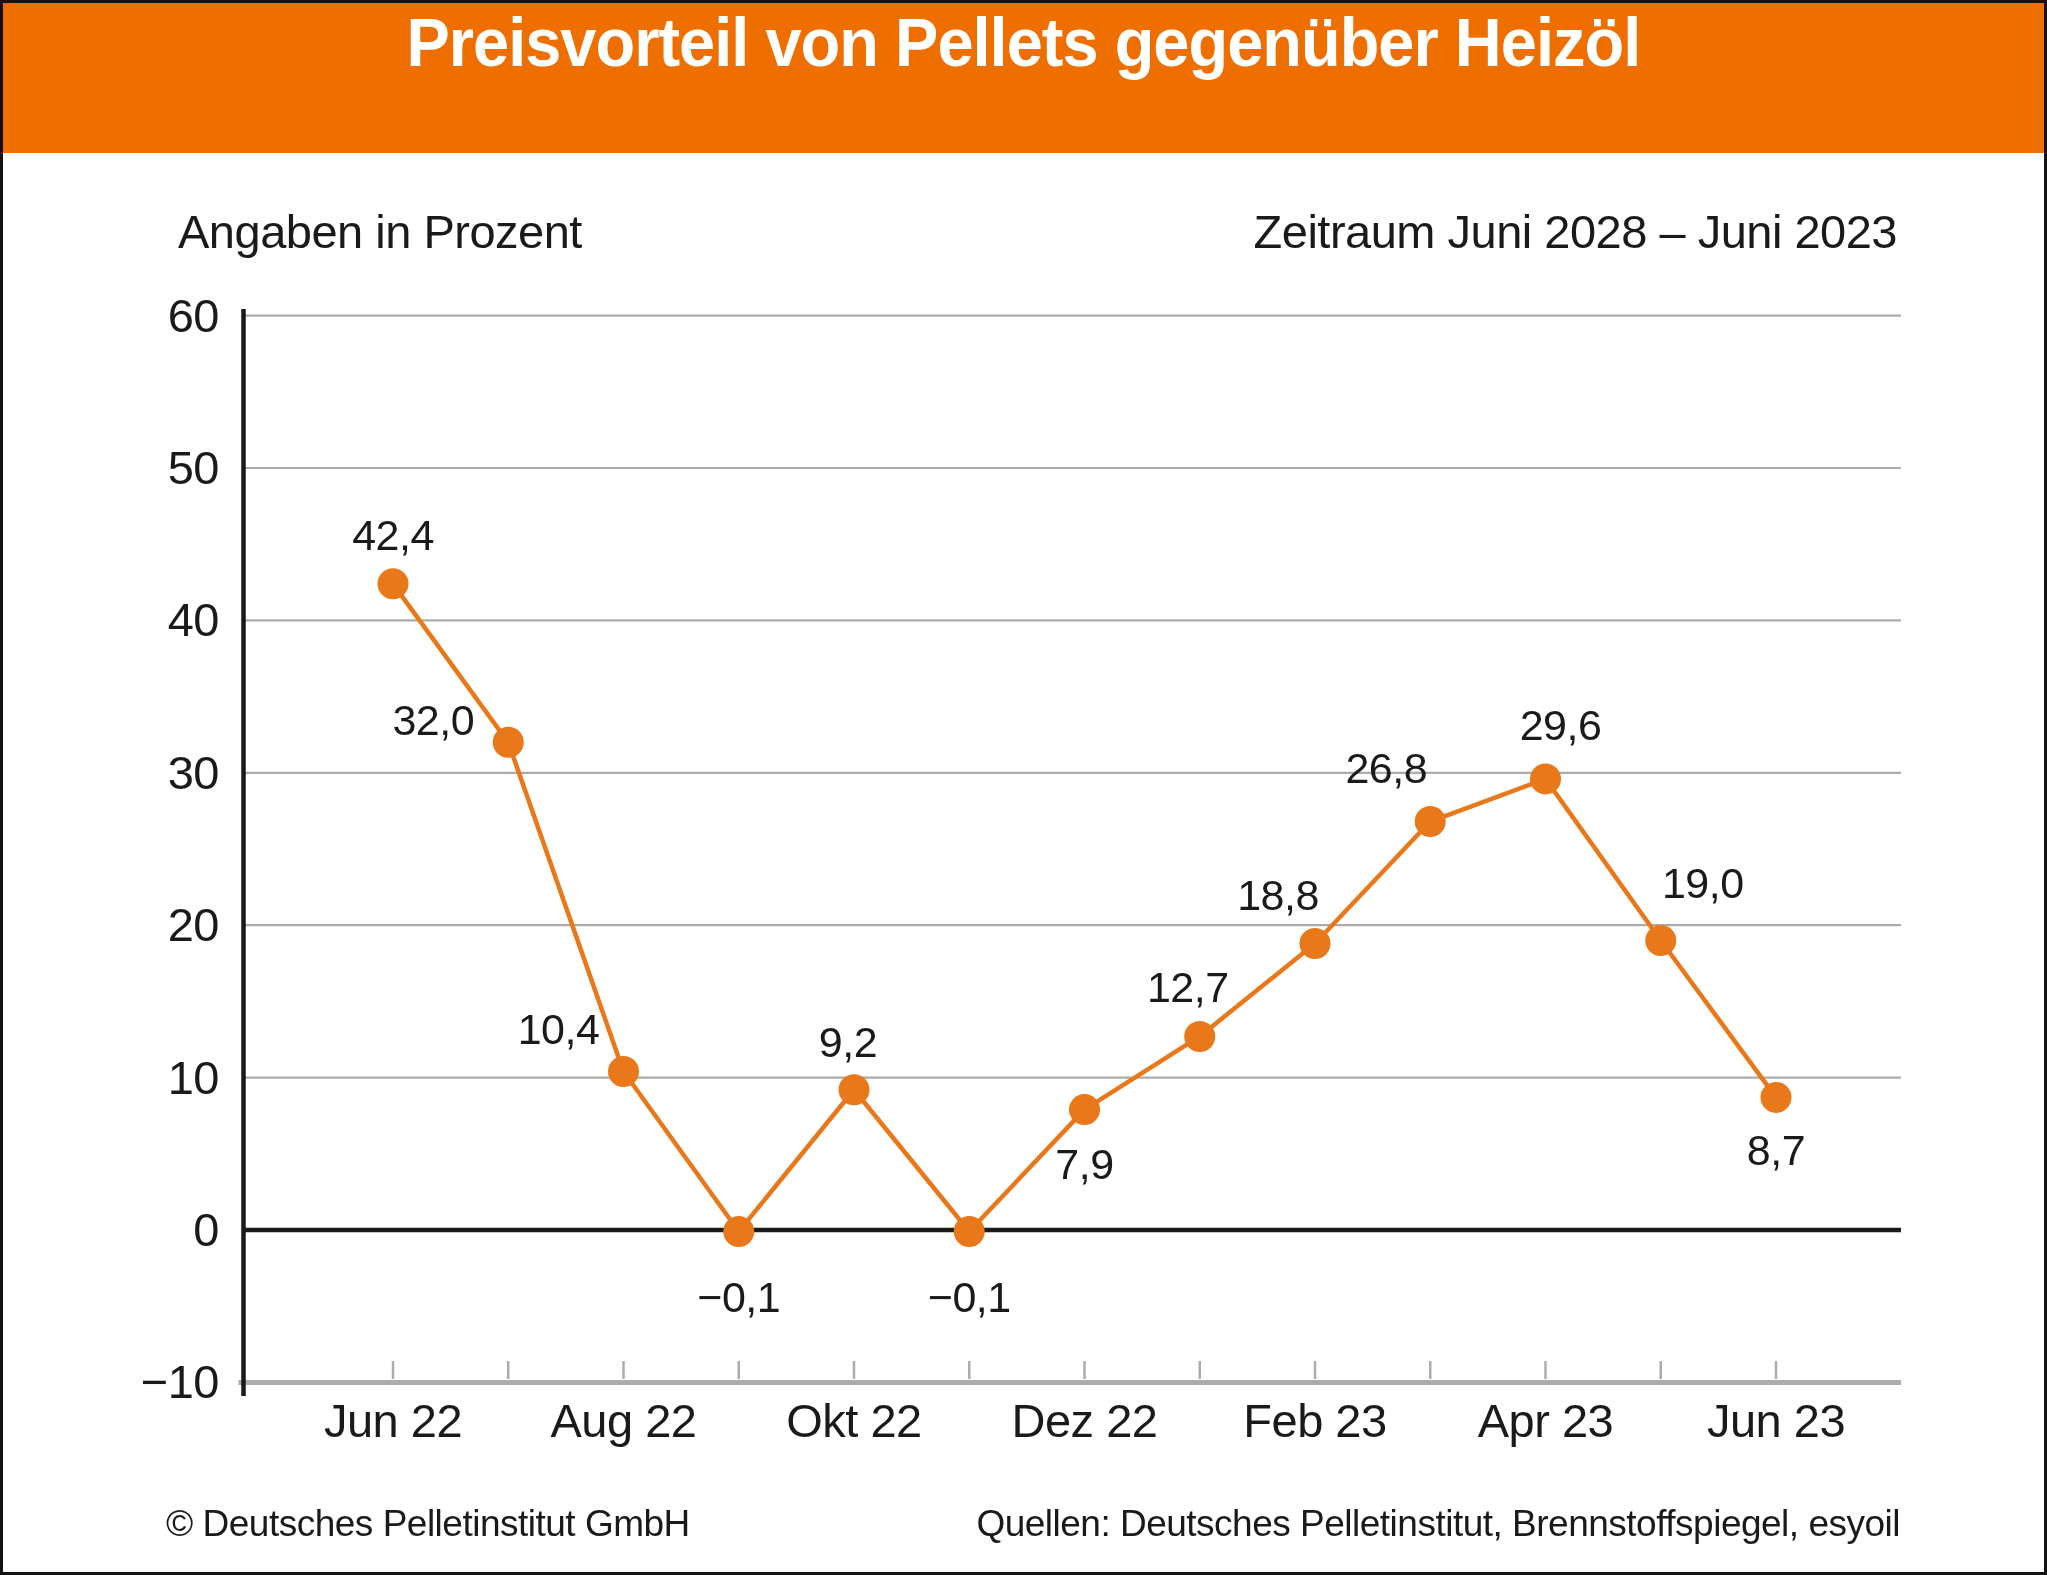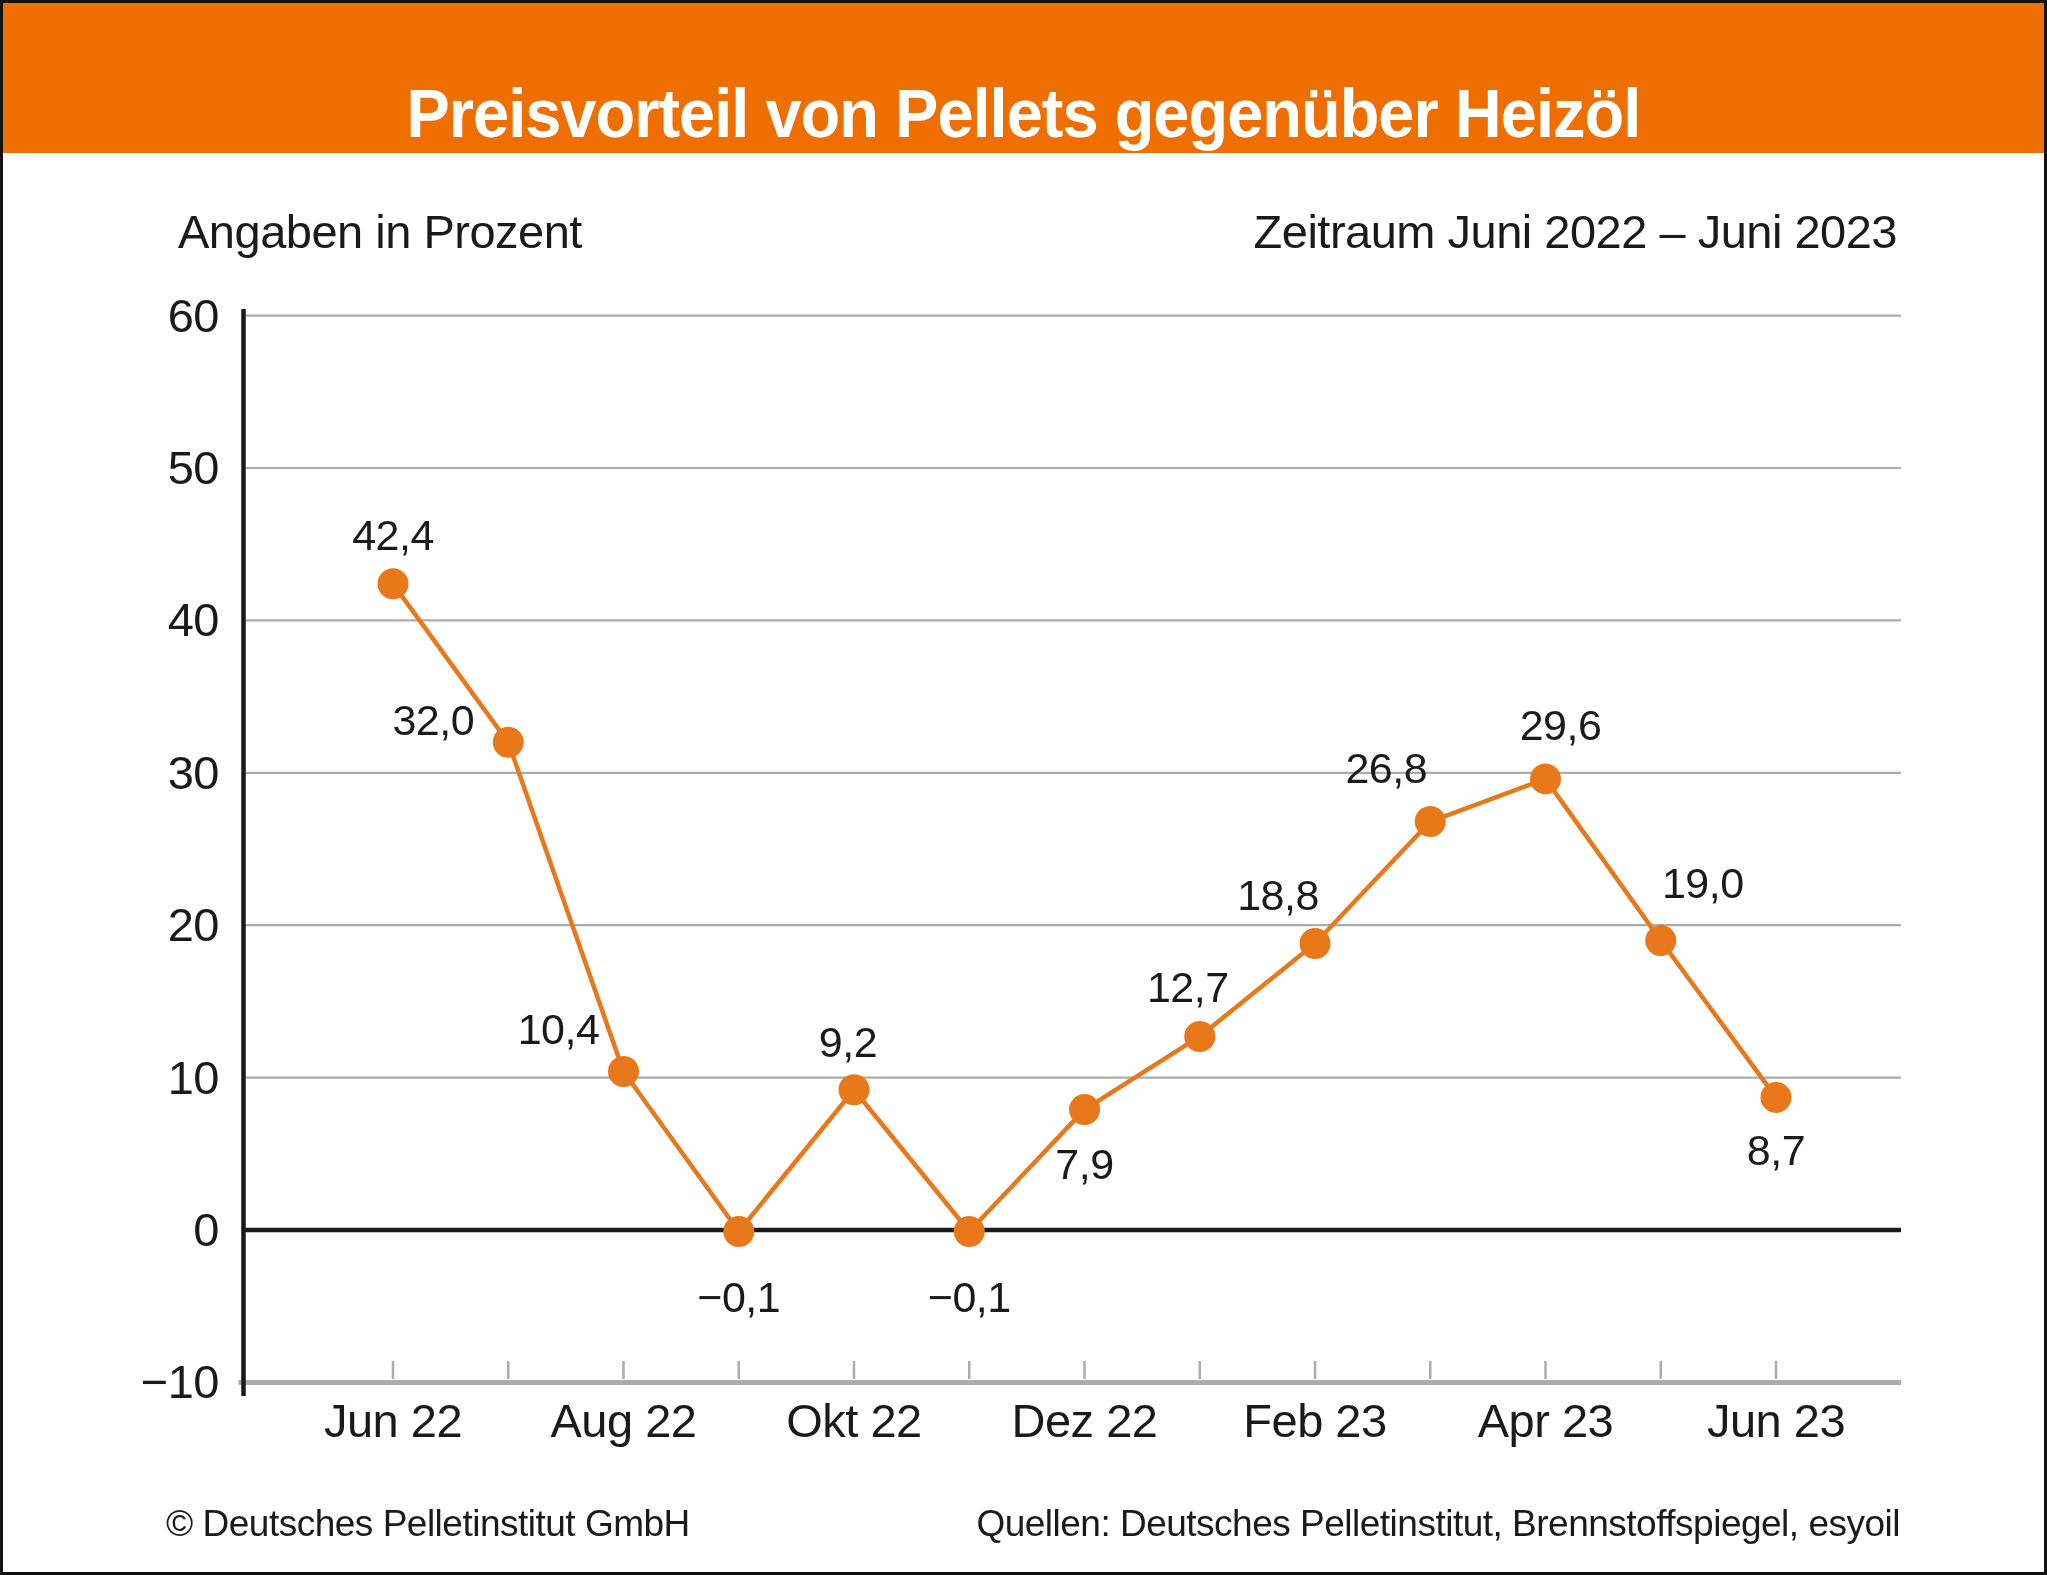--- a/index.html
+++ b/index.html
@@ -8,21 +8,21 @@
     width:2047px;height:1575px;
     box-sizing:border-box;
     border:3px solid #121212;
     background:#ffffff;
     font-family:"Liberation Sans","DejaVu Sans",sans-serif;
     color:#1a1a1a;
     overflow:hidden;
   }
   #banner{
     position:absolute;left:0;top:0;width:100%;height:150px;
-    display:flex;align-items:flex-end;justify-content:center;
+    display:flex;align-items:flex-start;justify-content:center;
   }
   #banner .title{
     color:#ffffff;font-weight:700;font-size:69px;letter-spacing:-1px;
     display:inline-block;transform:scaleX(0.94);white-space:nowrap;
   }
   .subtitle{
     position:absolute;top:201px;font-size:47px;letter-spacing:-0.5px;white-space:nowrap;
   }
   #subtitle-left{left:175px;}
   #subtitle-right{right:147px;}
@@ -36,21 +36,21 @@
 </head>
 <body>
 
 <div id="stage">
 
   <div id="banner" style="background: rgb(238, 111, 0);">
     <span class="title" style="color: rgb(255, 255, 255);">Preisvorteil von Pellets gegenüber Heizöl</span>
   </div>
 
   <div class="subtitle" id="subtitle-left">Angaben in Prozent</div>
-  <div class="subtitle" id="subtitle-right">Zeitraum Juni 2022 – Juni 2023</div>
+  <div class="subtitle" id="subtitle-right">Zeitraum Juni 2028 – Juni 2023</div>
 
   <svg id="chart-svg" width="2047" height="1575" viewBox="0 0 2047 1575" xmlns="http://www.w3.org/2000/svg">
       <line x1="240.5" y1="312.6" x2="1898" y2="312.6" stroke="#ACACAC" stroke-width="2.2"></line>
       <text x="216" y="328.58000000000004" text-anchor="end" font-size="47" fill="#1A1A1A" letter-spacing="-0.5">60</text>
       <line x1="240.5" y1="465" x2="1898" y2="465" stroke="#ACACAC" stroke-width="2.2"></line>
       <text x="216" y="480.98" text-anchor="end" font-size="47" fill="#1A1A1A" letter-spacing="-0.5">50</text>
       <line x1="240.5" y1="617.4" x2="1898" y2="617.4" stroke="#ACACAC" stroke-width="2.2"></line>
       <text x="216" y="633.38" text-anchor="end" font-size="47" fill="#1A1A1A" letter-spacing="-0.5">40</text>
       <line x1="240.5" y1="769.8" x2="1898" y2="769.8" stroke="#ACACAC" stroke-width="2.2"></line>
       <text x="216" y="785.78" text-anchor="end" font-size="47" fill="#1A1A1A" letter-spacing="-0.5">30</text>

